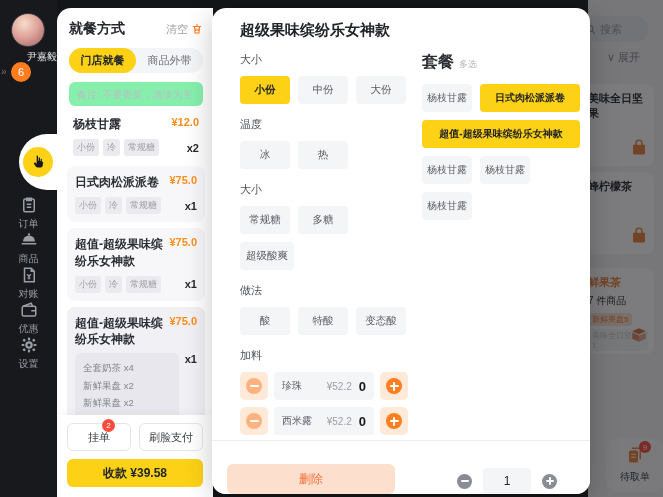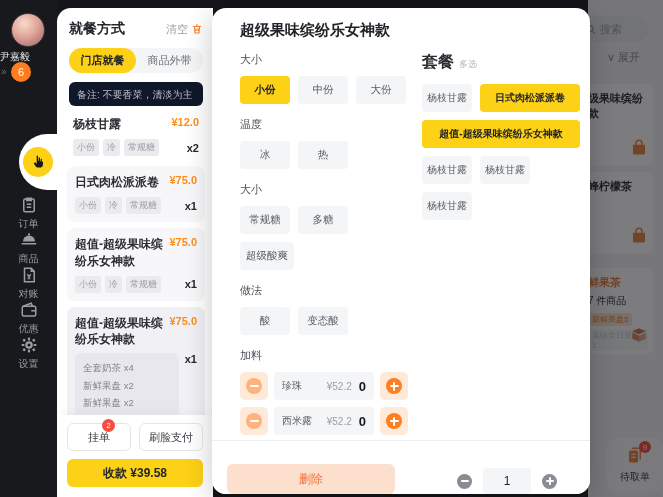--- a/index.html
+++ b/index.html
@@ -5,41 +5,41 @@
   html,body{margin:0;padding:0;}
   body{width:663px;height:497px;overflow:hidden;background:#141518;
        font-family:"Liberation Sans","DejaVu Sans",sans-serif;}
   .stage{position:relative;width:663px;height:497px;}
 
   
   .sidebar{position:absolute;left:0;top:0;width:57px;height:497px;background:#17191c;z-index:15;}
   .avatar{position:absolute;left:11px;top:13px;width:34px;height:34px;border-radius:50%;
           background:radial-gradient(circle at 38% 30%,#f6dcc9 0%,#e0a49b 45%,#9c6261 100%);
           border:1.5px solid #3a3d42;box-sizing:border-box;}
-  .uname{position:absolute;top:50px;left:0;width:57px;text-align:left;color:#e9eaec;font-size:10px;}
+  .uname{position:absolute;top:50px;left:0;width:57px;text-align:right;color:#e9eaec;font-size:10px;}
   .chev{position:absolute;left:1px;top:66px;color:#6e7278;font-size:10px;}
   .nbadge{position:absolute;left:11px;top:62px;width:20px;height:20px;border-radius:50%;
           background:#ff7d1f;color:#fff;font-size:11px;display:flex;align-items:center;justify-content:center;}
   .notch-white{position:absolute;left:19px;top:134px;width:38px;height:56px;background:#fff;
           border-radius:28px 0 0 28px;}
   .hand-btn{position:absolute;left:23px;top:147px;width:30px;height:30px;border-radius:50%;
           background:#fcd116;display:flex;align-items:center;justify-content:center;}
   .nav{position:absolute;top:196px;left:0;width:57px;display:flex;flex-direction:column;align-items:center;}
   .nav-item{display:flex;flex-direction:column;align-items:center;gap:3px;color:#9a9ea5;font-size:10px;cursor:pointer;}
 
   
   .cart{position:absolute;left:57px;top:8px;width:156px;height:489px;background:#fff;
         border-radius:14px 0 0 0;z-index:10;}
   .cart-head{display:flex;align-items:center;padding:12px 10px 0 12px;text-align:center;}
   .cart-title{font-size:14px;font-weight:bold;color:#24272c;}
   .clear{margin-left:auto;display:flex;align-items:center;gap:3px;font-size:11px;color:#9ca1a8;cursor:pointer;}
   .tabs{margin:10px 10px 0 12px;height:25px;background:#f4f5f7;border-radius:14px;display:flex;}
   .tab{flex:1;display:flex;align-items:center;justify-content:center;font-size:11px;color:#6a6f77;border-radius:14px;}
   .tab.on{background:#fcd116;color:#23262b;font-weight:bold;}
-  .remark{display:block;margin:9px 10px 0 12px;width:134px;height:24px;background:#0f172a;border:none;
+  .remark{display:block;margin:9px 10px 0 12px;width:134px;height:24px;background:#86efac;border:none;
           border-radius:6px;font-size:10px;color:#6a6f77;padding:0 8px;box-sizing:border-box;outline:none;}
   .remark::placeholder{color:#b9bdc4;}
   .items{position:absolute;top:100px;left:0;right:0;bottom:66px;padding:0 8px 0 10px;}
   .citem{position:relative;border-radius:8px;padding:8px 6px;margin-bottom:2px;}
   .citem.card{background:#f7f7f9;padding:8px;margin-bottom:6px;}
   .citem.selcard{background:#f0f0f5;}
   .ci-top{display:flex;gap:6px;}
   .ci-name{font-size:12px;font-weight:bold;color:#2b2e33;line-height:1.35;flex:1;}
   .ci-price{font-size:11px;font-weight:bold;color:#ff8d1a;white-space:nowrap;}
   .ci-tags{display:flex;align-items:center;gap:4px;margin-top:7px;}
@@ -137,21 +137,21 @@
           <path d="M15.5 15.5L21 21"></path>
         </svg>
       <span>搜索</span>
     </div>
     <div class="expand">
       <span>∨</span>
       <span>展开</span>
     </div>
 
     <div class="bgcard" style="top:84px;height:82px;">
-      <div class="t">级果味缤纷款</div>
+      <div class="t">美味全日坚果</div>
       <span class="card-ico">
         <svg width="18" height="18" viewBox="0 0 24 24" fill="#e8833a">
             <path d="M7 9V7a5 5 0 0 1 10 0v2h3v11a2 2 0 0 1-2 2H6a2 2 0 0 1-2-2V9h3zm2 0h6V7a3 3 0 0 0-6 0v2z"></path>
           </svg>
       </span>
     </div>
 
     <div class="bgcard" style="top:172px;height:82px;">
       <div class="t">蜂柠檬茶</div>
       <span class="card-ico">
@@ -367,20 +367,21 @@
         <div class="glabel">大小</div>
         <div class="opts">
           <div class="opt">常规糖</div>
           <div class="opt">多糖</div>
           <div class="opt">超级酸爽</div>
         </div>
 
         <div class="glabel">做法</div>
         <div class="opts">
           <div class="opt">酸</div>
+          <div class="opt">特酸</div>
           <div class="opt">变态酸</div>
         </div>
 
         <div class="glabel">加料</div>
 
         <div class="trow">
           <div class="tbtn">
               <div class="circ faded"></div>
             </div>
           <div class="tmid">

